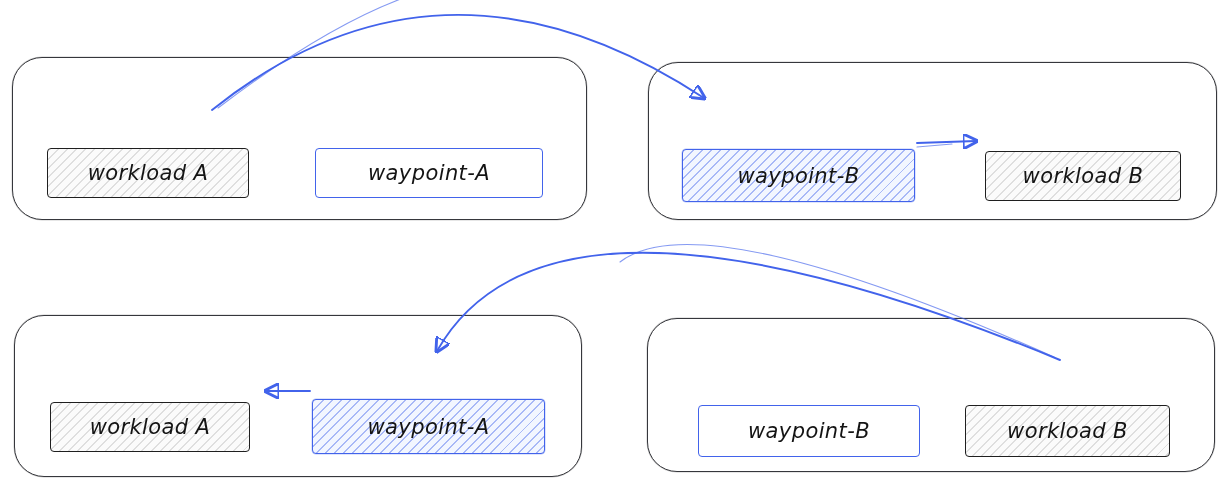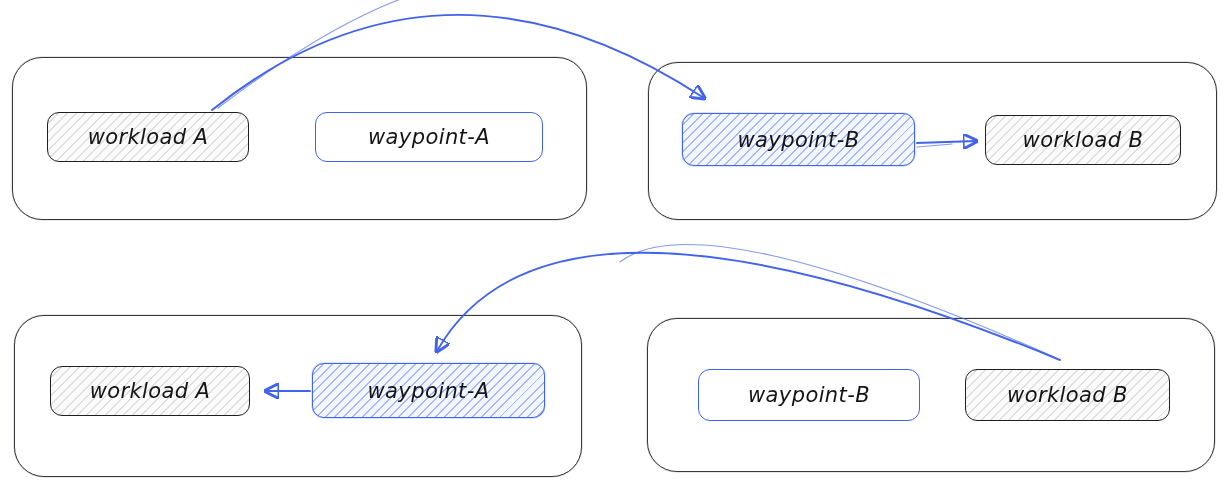--- a/index.html
+++ b/index.html
@@ -22,23 +22,24 @@
     border:1.7px solid var(--panel-border);
     border-radius:30px;
     background:#ffffff;
     box-shadow:0 0 0 0.5px rgba(60,60,60,0.25);
   }
   .node{
     position:absolute;
     display:flex;align-items:center;justify-content:center;
     font-size:21px;font-style:italic;font-weight:500;
     color:#141414;letter-spacing:0.4px;
-    border-radius:12px;
+    border-radius:4px;
     box-sizing:border-box;
     white-space:nowrap;
+    margin-top:36px;
   }
   .node.gray-hatch{
     border:1.8px solid var(--node-border);
     background-color:var(--gray-hatch-bg);
     background-image:repeating-linear-gradient(135deg,
       rgba(95,95,95,0.18) 0px, rgba(95,95,95,0.18) 1.4px,
       transparent 1.4px, transparent 6.5px);
   }
   .node.blue-hatch{
     border:1.8px solid var(--accent-blue);

